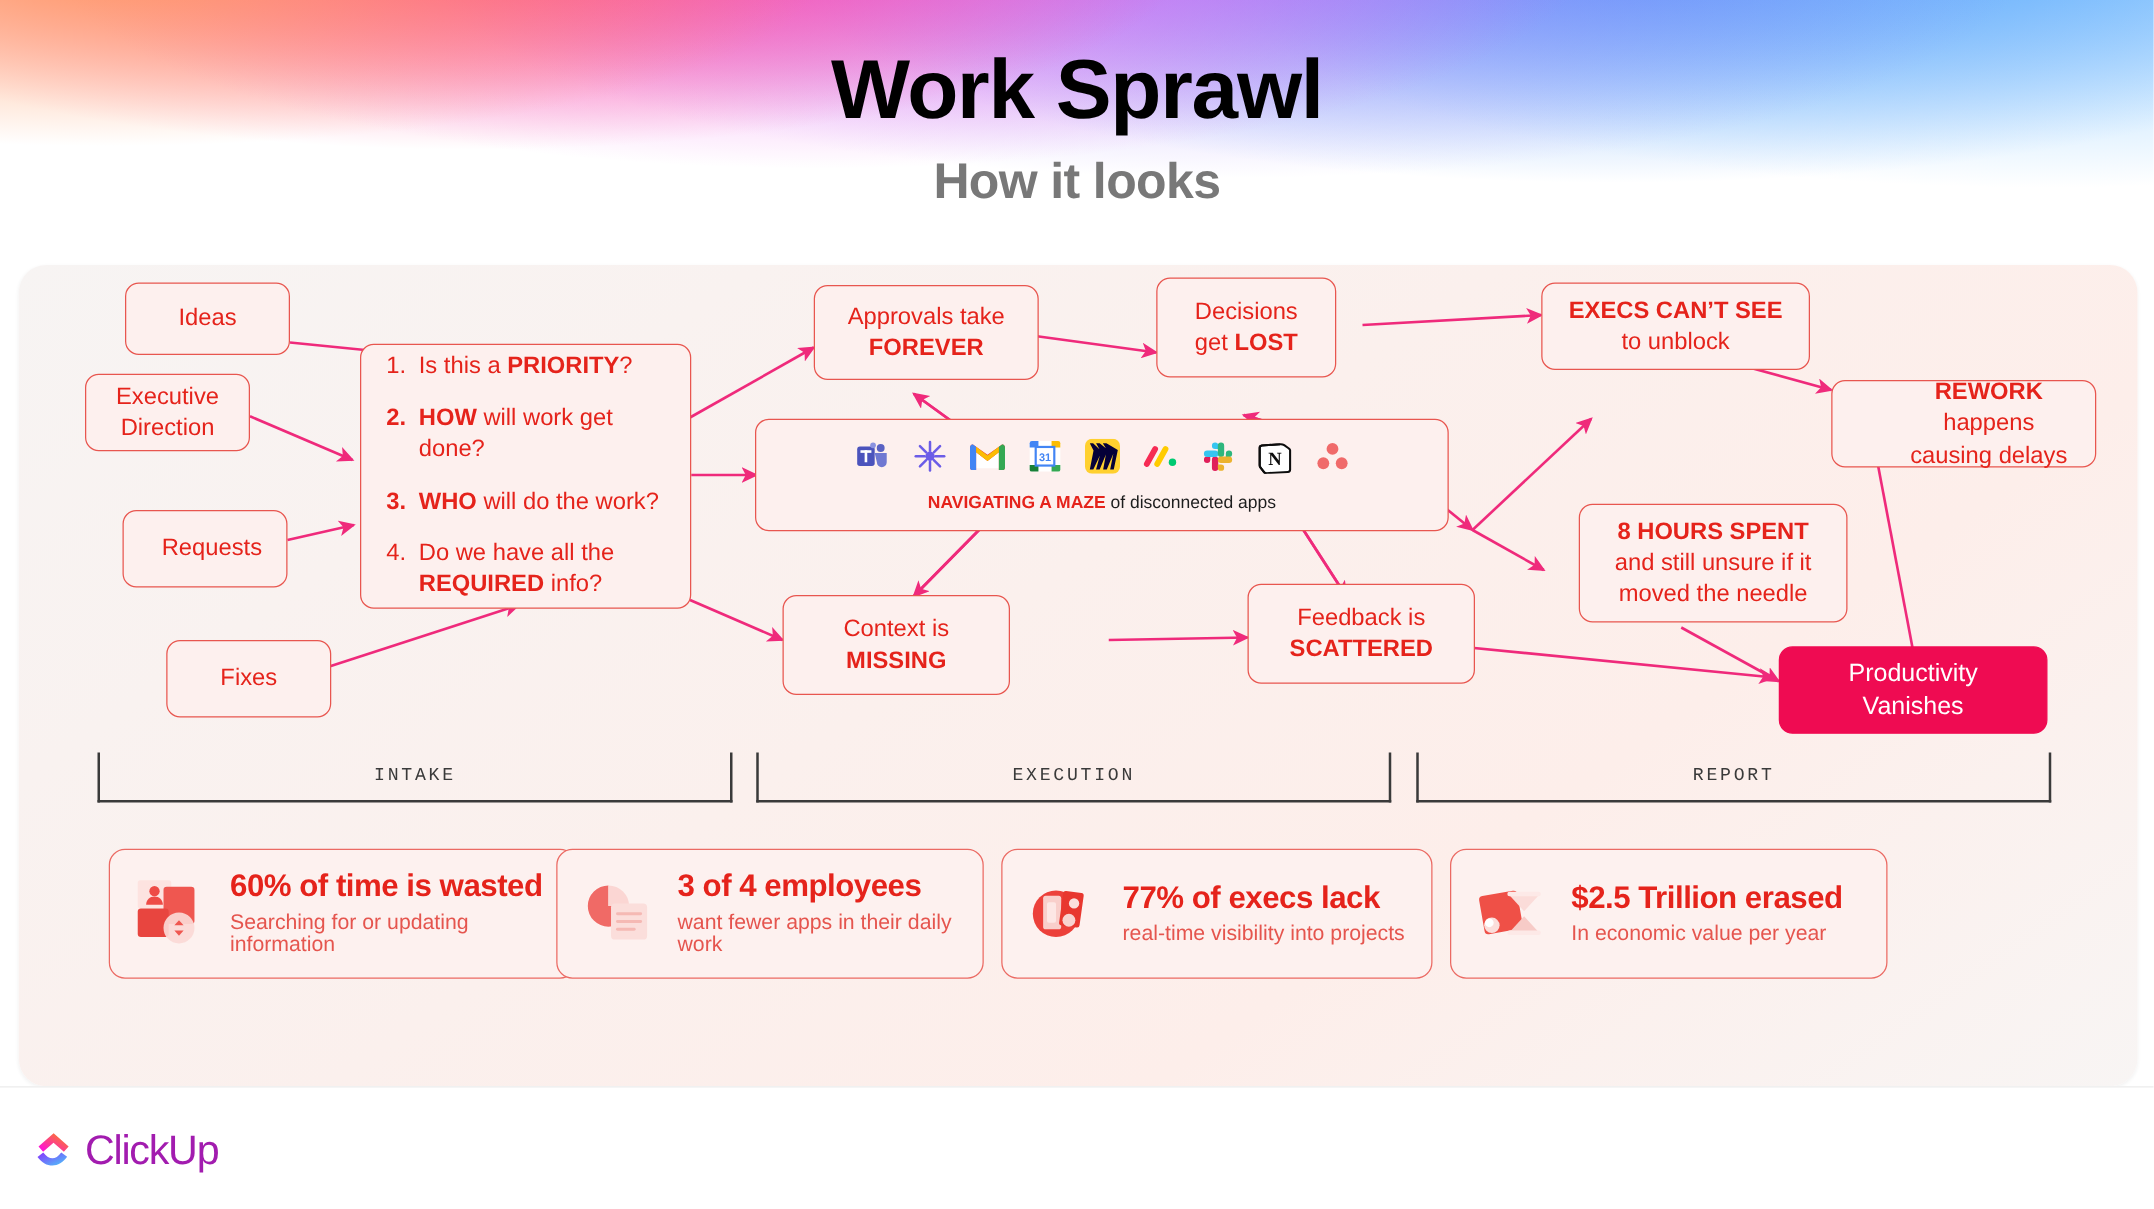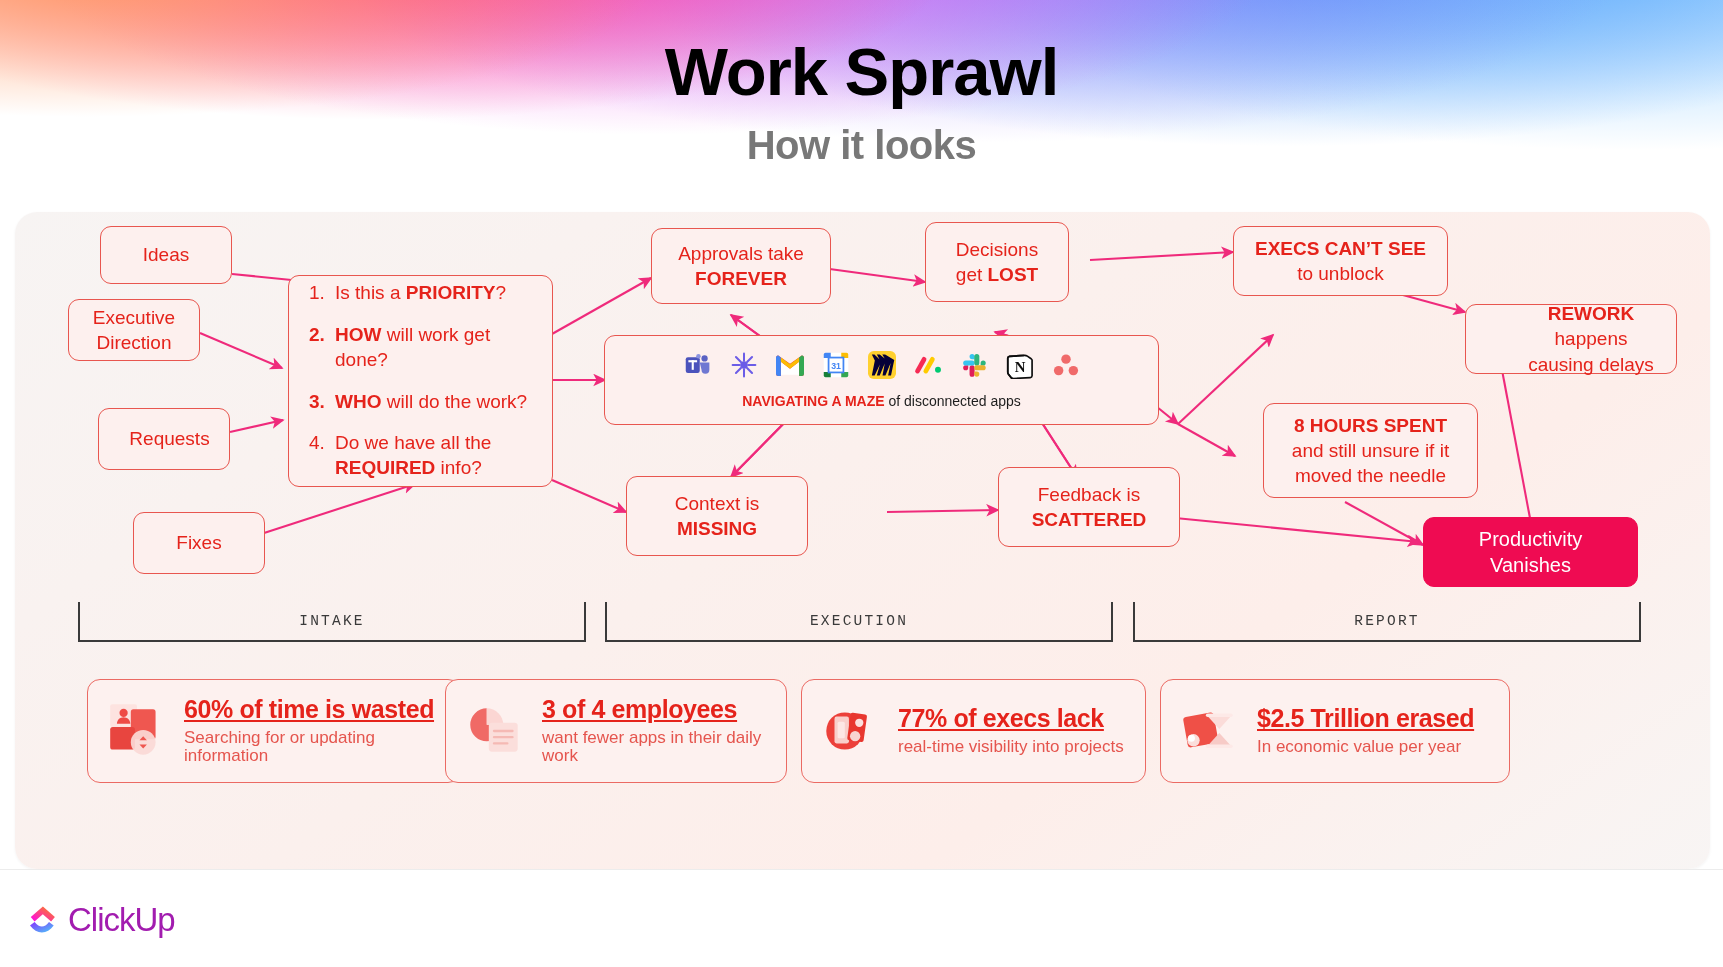--- a/index.html
+++ b/index.html
@@ -85,21 +85,21 @@
     letter-spacing:2.2px;color:#3a3a3a;
   }
   
   .stat{
     position:absolute;box-sizing:border-box;height:104px;
     border:1.3px solid #eb6a63;border-radius:13px;background:#fdf1ef;
     display:flex;align-items:center;padding:0 16px;gap:14px;
   }
   .stat .ico{width:66px;height:62px;flex:0 0 66px;}
   .stat .txt{display:flex;flex-direction:column;gap:5px;}
-  .stat .big{font-size:25px;font-weight:700;color:#e5231b;letter-spacing:-.4px;line-height:1.1;text-decoration:underline;}
+  .stat .big{font-size:25px;font-weight:700;color:#e5231b;letter-spacing:-.4px;line-height:1.1;}
   .stat .sub{font-size:17px;color:#e5554e;line-height:1.1;}
   
   #footer{
     position:absolute;left:0;top:869px;width:1723px;height:98px;background:#fff;
     border-top:1px solid #ececec;
   }
   #logo{position:absolute;left:27px;top:31px;display:flex;align-items:center;gap:9px;}
   #logo .word{font-size:33px;font-weight:400;color:#a21caf;letter-spacing:-1px;}
   svg.arrows{position:absolute;left:0;top:0;width:1695px;height:657px;pointer-events:none;}
 </style>

